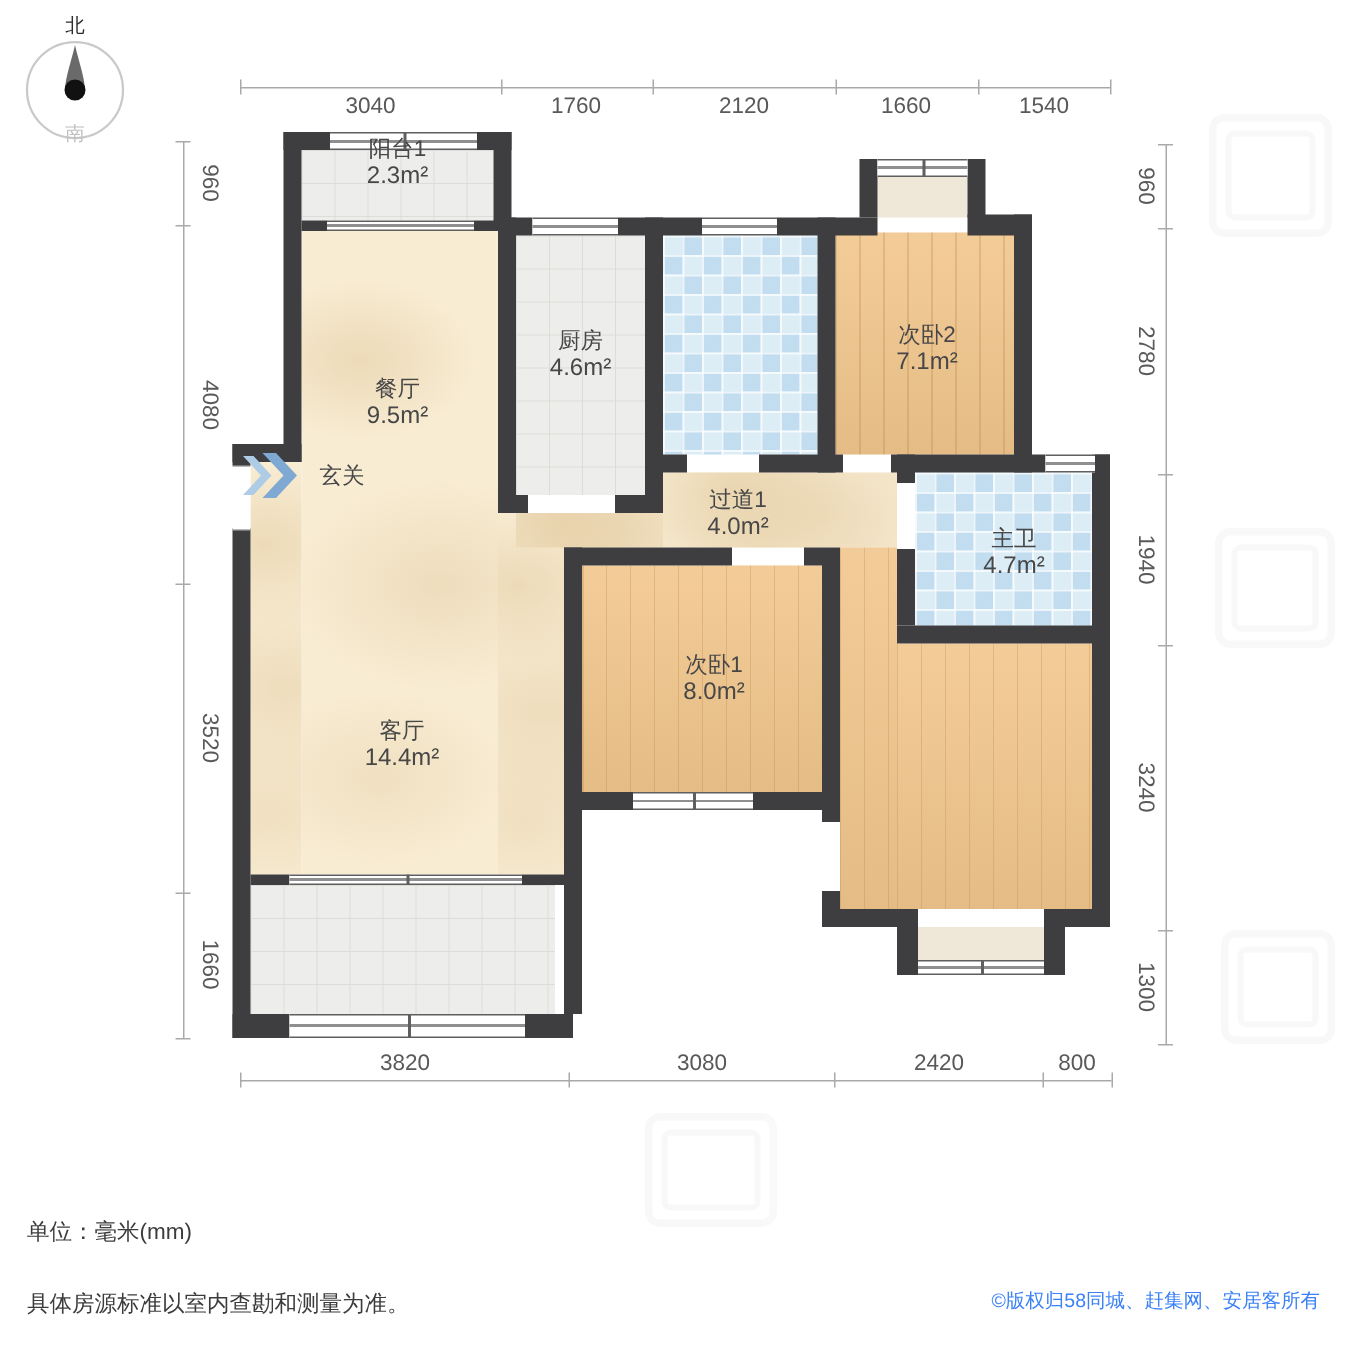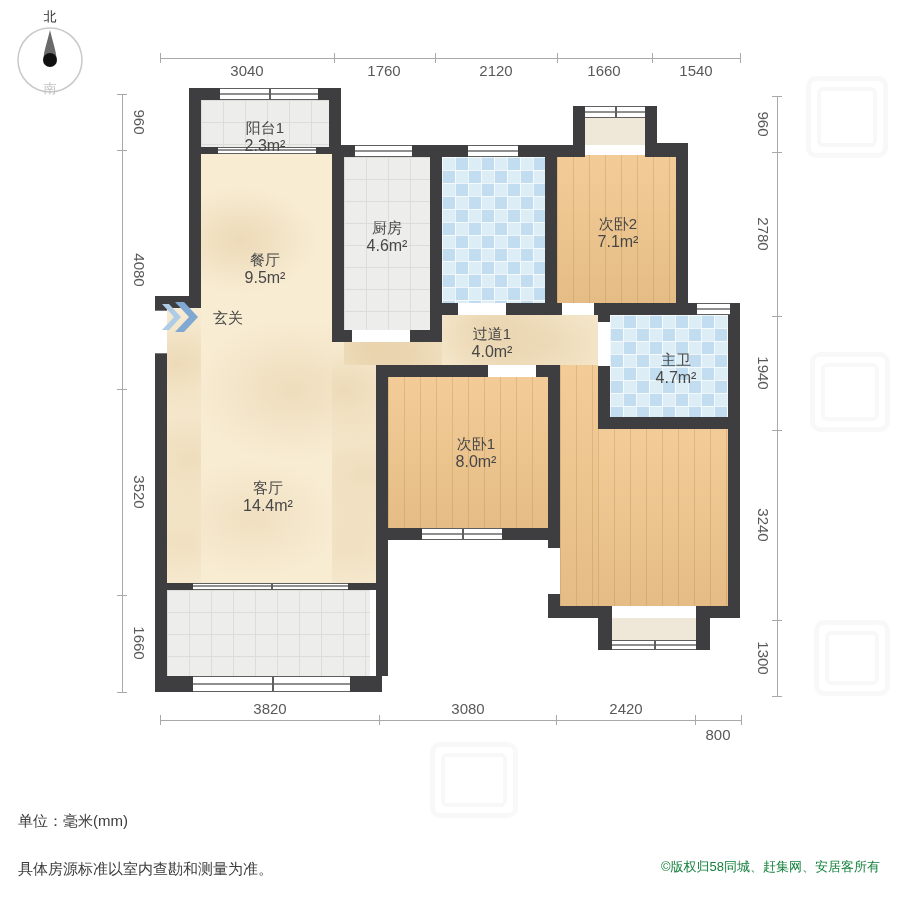--- a/index.html
+++ b/index.html
@@ -45,21 +45,21 @@
   
   .room-label{position:absolute;width:120px;text-align:center;color:#474747;z-index:6;}
   .room-label .nm{font-size:15px;line-height:19px;}
   .room-label .ar{font-size:16px;line-height:17px;}
   
   .compass{position:absolute;left:8px;top:8px;width:84px;height:92px;z-index:6;}
   .compass .n{position:absolute;left:50%;top:0;transform:translateX(-50%);font-size:13px;color:#2e2e2e;}
   .compass .s{position:absolute;left:50%;bottom:2px;transform:translateX(-50%);font-size:13px;color:#c2c2c2;}
   
   .note{position:absolute;left:18px;font-size:15px;color:#3c3c3c;z-index:6;}
-  .copyright{position:absolute;right:20px;top:858px;font-size:13px;color:#15803d;z-index:6;}
+  .copyright{position:absolute;right:20px;top:858px;font-size:13px;color:#3b82f6;z-index:6;}
   
   .wm{position:absolute;border:5px solid #8a8a8a;border-radius:10px;opacity:.05;z-index:0;}
   .wm::after{content:"";position:absolute;inset:6px;border:4px solid #8a8a8a;border-radius:6px;}
 </style>
 </head>
 <body>
 
 <div class="abs" style="left:0;top:0;width:900px;height:900px;">
 
   <div class="wm" style="left:806px;top:76px;width:72px;height:72px;"></div>
@@ -164,21 +164,21 @@
     </div>
   <div class="door door-v" style="left:155px;top:310px;width:12px;height:42px;"></div>
 
   <div class="abs" style="left:160px;top:300px;width:46px;height:34px;z-index:6;">
     <svg width="46" height="34" viewBox="0 0 46 34">
       <polygon points="2,4 14,17 2,30 9,30 21,17 9,4" fill="#aecce6"></polygon>
       <polygon points="15,2 29,17 15,32 24,32 38,17 24,2" fill="#7fa9d2"></polygon>
     </svg>
   </div>
 
-  <div class="room-label" style="left:205px;top:118px;">
+  <div class="room-label" style="left:205px;top:90px;">
     <div class="nm">阳台1</div>
     <div class="ar">2.3m²</div>
   </div>
   <div class="room-label" style="left:205px;top:250px;">
     <div class="nm">餐厅</div>
     <div class="ar">9.5m²</div>
   </div>
   <div class="room-label" style="left:327px;top:218px;">
     <div class="nm">厨房</div>
     <div class="ar">4.6m²</div>
@@ -246,19 +246,19 @@
 
   <div class="dim-line-h" style="left:160px;top:720px;width:581px;"></div>
   <div class="dtick-v" style="left:160px;top:715px;"></div>
   <div class="dtick-v" style="left:379px;top:715px;"></div>
   <div class="dtick-v" style="left:556px;top:715px;"></div>
   <div class="dtick-v" style="left:695px;top:715px;"></div>
   <div class="dtick-v" style="left:741px;top:715px;"></div>
   <div class="dim-label" style="left:230px;top:700px;width:80px;">3820</div>
   <div class="dim-label" style="left:428px;top:700px;width:80px;">3080</div>
   <div class="dim-label" style="left:586px;top:700px;width:80px;">2420</div>
-  <div class="dim-label" style="left:688px;top:700px;width:60px;margin-top:26px;">800</div>
+  <div class="dim-label" style="left:688px;top:700px;width:60px;">800</div>
 
   <div class="note" style="top:812px;">单位：毫米(mm)</div>
   <div class="note" style="top:860px;text-align:right;">具体房源标准以室内查勘和测量为准。</div>
   <div class="copyright">©版权归58同城、赶集网、安居客所有</div>
 
 </div>
 
 </body></html>

